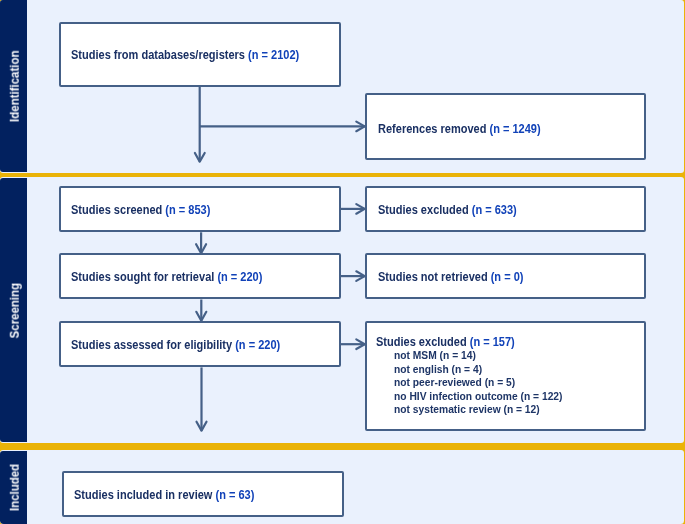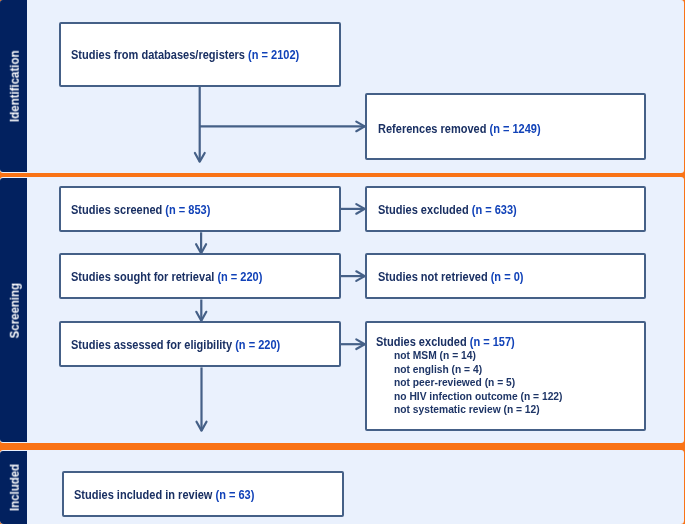--- a/index.html
+++ b/index.html
@@ -1,17 +1,17 @@
 <!DOCTYPE html>
 <html><head>
 <meta charset="utf-8">
 <style>
   html,body{margin:0;padding:0;background:#ffffff;}
   #stage{position:relative;width:685px;height:524px;overflow:hidden;
-         font-family:"Liberation Sans",sans-serif;background:#f97316;}
+         font-family:"Liberation Sans",sans-serif;background:#eab308;}
   .band{position:absolute;background:#eaf1fd;}
   .tab{position:absolute;background:#02215f;}
   .tablabel{position:absolute;will-change:opacity;opacity:0.999;writing-mode:vertical-rl;
             color:#fff;font-weight:700;font-size:12px;white-space:nowrap;
             text-align:center;transform:rotate(180deg) scaleY(0.955);left:2.3px;}
   .box{position:absolute;background:#fff;border:2px solid #456087;box-sizing:border-box;border-radius:2px;}
   .boxtext{position:absolute;will-change:opacity;opacity:0.999;color:#1a3063;font-weight:600;font-size:11.9px;white-space:nowrap;
            transform:scaleX(0.927);transform-origin:0 0;}
   .n{color:#1142b8;font-weight:700;}
   .sub{position:absolute;will-change:opacity;opacity:0.999;color:#1e3566;font-weight:600;font-size:11.6px;white-space:nowrap;

